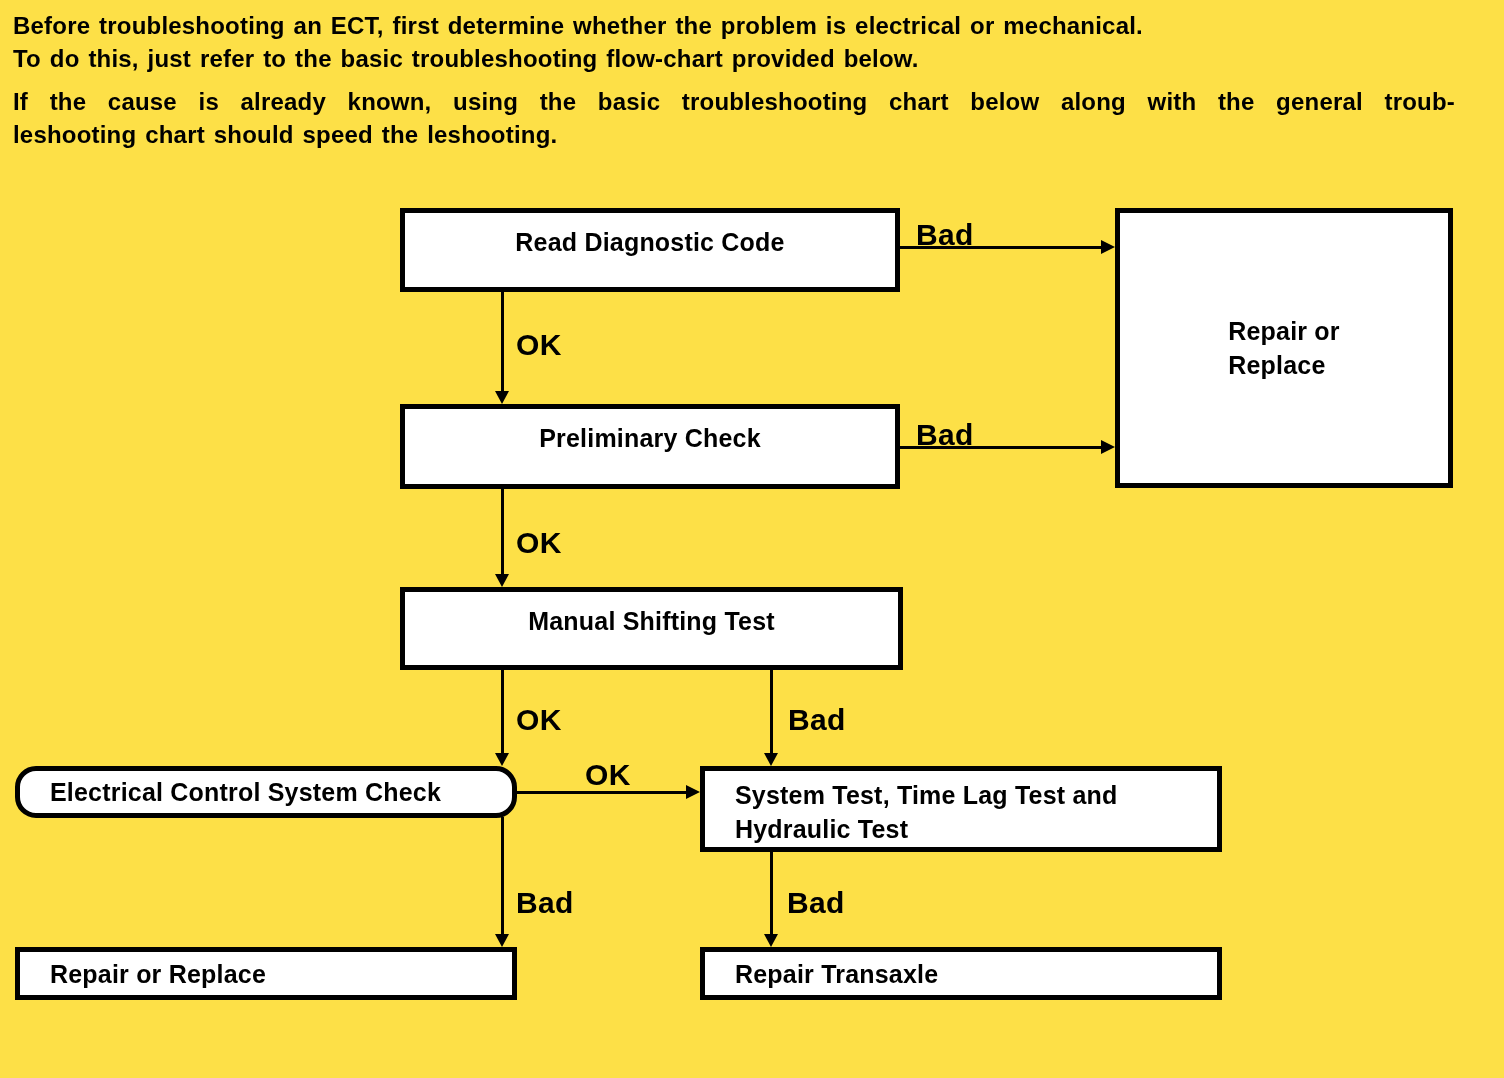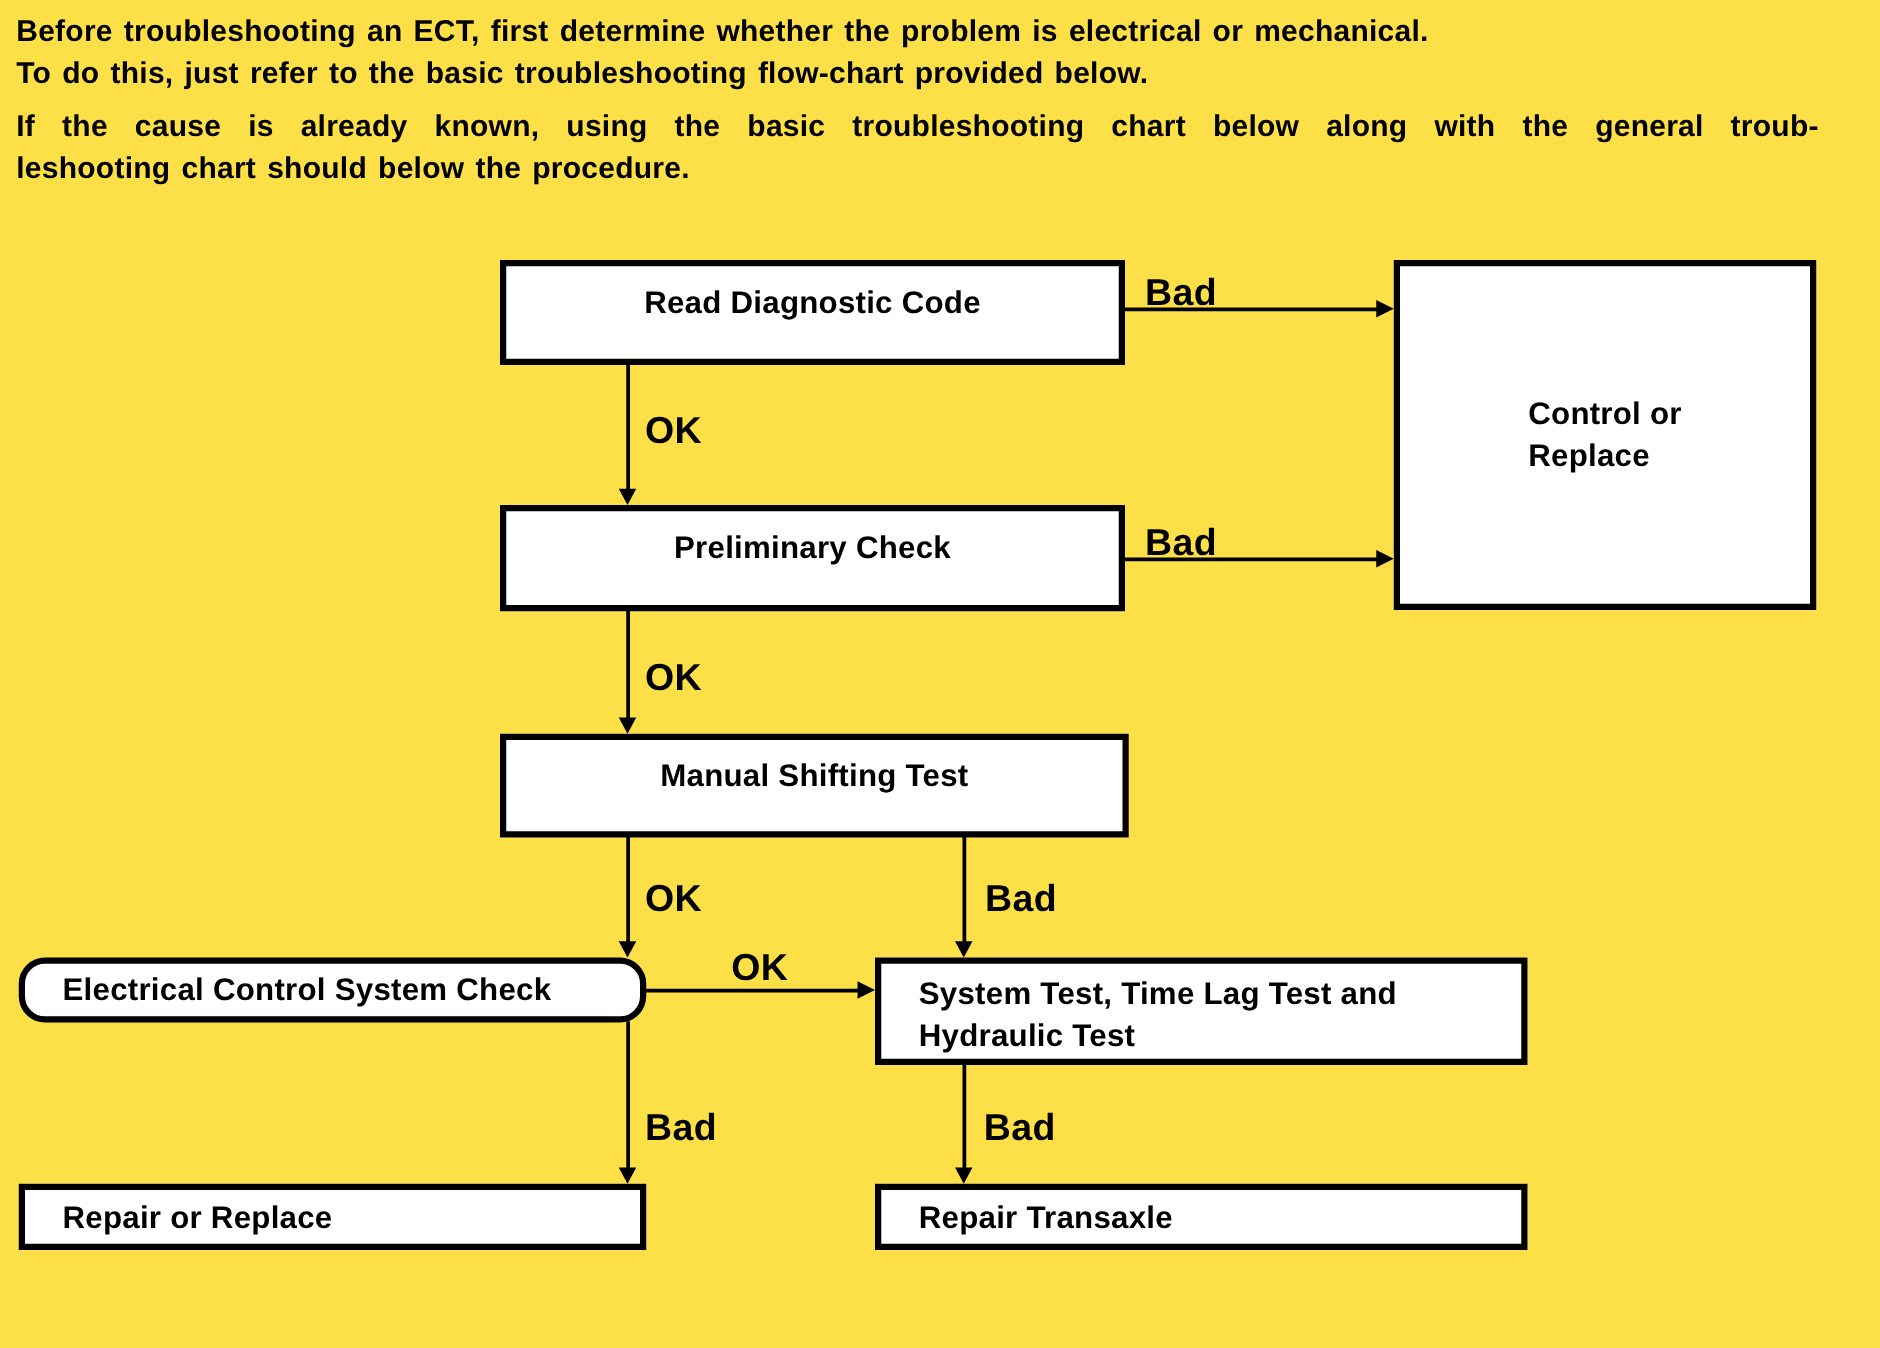--- a/index.html
+++ b/index.html
@@ -117,36 +117,36 @@
   #lbl-stall-bad{left:787px;top:886px;}
 </style>
 </head>
 <body>
 
 <div id="page">
 
   <div class="intro-line" id="intro-l1">Before troubleshooting an ECT, first determine whether the problem is electrical or mechanical.</div>
   <div class="intro-line" id="intro-l2">To do this, just refer to the basic troubleshooting flow-chart provided below.</div>
   <div class="intro-line justified" id="intro-l3">If the cause is already known, using the basic troubleshooting chart below along with the general troub-</div>
-  <div class="intro-line" id="intro-l4">leshooting chart should below the procedure.</div>
+  <div class="intro-line" id="intro-l4">leshooting chart should speed the leshooting.</div>
 
   <div class="node top-center" id="box-rdc">
     <span class="node-label">Read Diagnostic Code</span>
   </div>
 
   <div class="node top-center" id="box-pc">
     <span class="node-label">Preliminary Check</span>
   </div>
 
   <div class="node top-center" id="box-mst">
     <span class="node-label">Manual Shifting Test</span>
   </div>
 
   <div class="node center-flex" id="box-ror-main">
-    <span class="node-label">Control or
+    <span class="node-label">Repair or
 Replace</span>
   </div>
 
   <div class="node left-mid" id="box-ecs">
     <span class="node-label">Electrical Control System Check</span>
   </div>
 
   <div class="node left-top" id="box-stall">
     <span class="node-label">System Test, Time Lag Test and
 Hydraulic Test</span>

